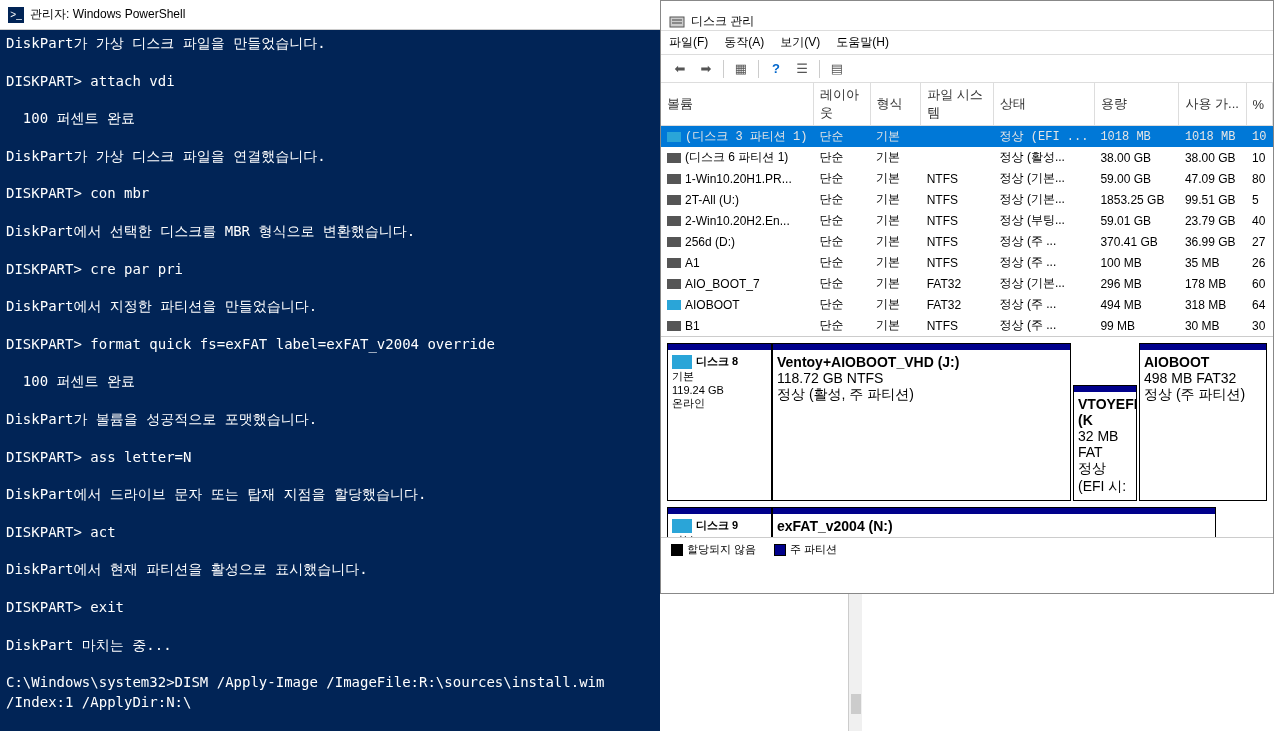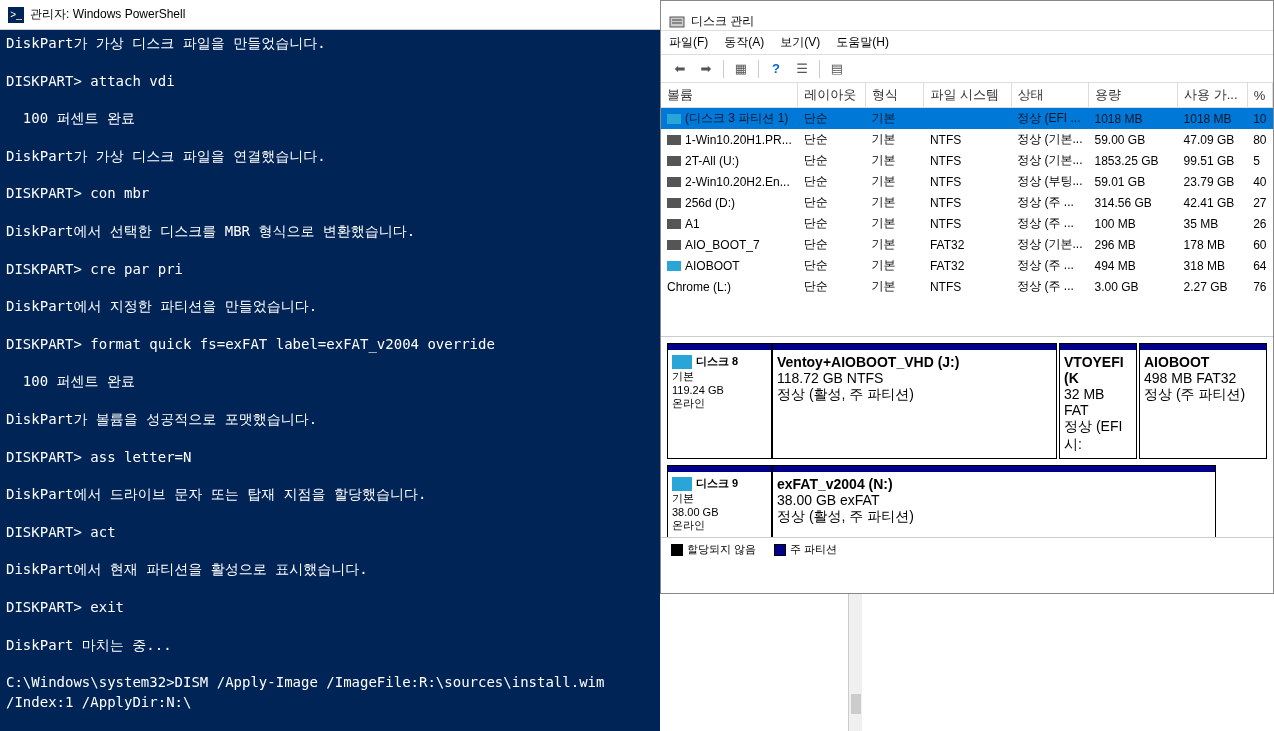--- a/index.html
+++ b/index.html
@@ -18,21 +18,21 @@
 .dm-menubar { height: 24px; display: flex; align-items: center; padding: 0 8px; gap: 16px; border-bottom: 1px solid #ddd; }
 .dm-menuitem { cursor: default; }
 .dm-toolbar { height: 28px; display: flex; align-items: center; padding: 0 8px; gap: 4px; border-bottom: 1px solid #ddd; }
 .tb-btn { width: 22px; height: 22px; border: 1px solid transparent; display: flex; align-items: center; justify-content: center; font-size: 13px; color: #555; }
 .tb-sep { width: 1px; height: 18px; background: #ccc; margin: 0 2px; }
 
 .dm-volumes { height: 254px; overflow: auto; border-bottom: 1px solid #ccc; }
 .vol-table { width: 100%; border-collapse: collapse; font-size: 12px; }
 .vol-table th { background: #fff; border-right: 1px solid #ddd; border-bottom: 1px solid #ddd; padding: 3px 6px; text-align: left; font-weight: normal; font-size: 13px; color: #333; position: sticky; top: 0; }
 .vol-table td { padding: 2px 6px; white-space: nowrap; }
-.vol-table tr.selected td { background: #0078d7; color: #0f172a; }
+.vol-table tr.selected td { background: #0078d7; color: #e5e5e5; font-family: Liberation Mono, monospace; }
 .vol-tiny-icon { display: inline-block; width: 14px; height: 10px; background: #555; margin-right: 4px; vertical-align: middle; }
 .vol-tiny-icon.blue { background: #2aa5d8; }
 
 .dm-graphical { background: #fff; padding: 6px; height: 200px; overflow: auto; }
 .disk-row { display: flex; margin-bottom: 6px; min-height: 90px; border-radius: 10px; }
 .disk-label { width: 105px; border: 1px solid #000; padding: 4px; font-size: 11px; position: relative; }
 .disk-label-top { background: #00008b; height: 6px; margin: -4px -4px 4px -4px; }
 .disk-type-icon { width: 20px; height: 14px; background: #2aa5d8; display: inline-block; vertical-align: middle; margin-right: 4px; }
 .disk-parts { flex: 1; display: flex; gap: 2px; }
 .part-box { border: 1px solid #000; padding: 4px; font-size: 14px; position: relative; }
@@ -106,20 +106,30 @@
             <td><span class="vol-tiny-icon blue"></span>(디스크 3 파티션 1)</td>
             <td>단순</td>
             <td>기본</td>
             <td></td>
             <td>정상 (EFI ...</td>
             <td>1018 MB</td>
             <td>1018 MB</td>
             <td>10</td>
           </tr>
           <tr>
+            <td><span class="vol-tiny-icon"></span>(디스크 6 파티션 1)</td>
+            <td>단순</td>
+            <td>기본</td>
+            <td></td>
+            <td>정상 (활성...</td>
+            <td>38.00 GB</td>
+            <td>38.00 GB</td>
+            <td>10</td>
+          </tr>
+          <tr>
             <td><span class="vol-tiny-icon"></span>1-Win10.20H1.PR...</td>
             <td>단순</td>
             <td>기본</td>
             <td>NTFS</td>
             <td>정상 (기본...</td>
             <td>59.00 GB</td>
             <td>47.09 GB</td>
             <td>80</td>
           </tr>
           <tr>
@@ -141,22 +151,22 @@
             <td>59.01 GB</td>
             <td>23.79 GB</td>
             <td>40</td>
           </tr>
           <tr>
             <td><span class="vol-tiny-icon"></span>256d (D:)</td>
             <td>단순</td>
             <td>기본</td>
             <td>NTFS</td>
             <td>정상 (주 ...</td>
-            <td>314.56 GB</td>
-            <td>42.41 GB</td>
+            <td>370.41 GB</td>
+            <td>36.99 GB</td>
             <td>27</td>
           </tr>
           <tr>
             <td><span class="vol-tiny-icon"></span>A1</td>
             <td>단순</td>
             <td>기본</td>
             <td>NTFS</td>
             <td>정상 (주 ...</td>
             <td>100 MB</td>
             <td>35 MB</td>
@@ -174,20 +184,30 @@
           </tr>
           <tr>
             <td><span class="vol-tiny-icon blue"></span>AIOBOOT</td>
             <td>단순</td>
             <td>기본</td>
             <td>FAT32</td>
             <td>정상 (주 ...</td>
             <td>494 MB</td>
             <td>318 MB</td>
             <td>64</td>
+          </tr>
+          <tr>
+            <td><span class="vol-tiny-icon"></span>B1</td>
+            <td>단순</td>
+            <td>기본</td>
+            <td>NTFS</td>
+            <td>정상 (주 ...</td>
+            <td>99 MB</td>
+            <td>30 MB</td>
+            <td>30</td>
           </tr>
           <tr>
             <td>Chrome (L:)</td>
             <td>단순</td>
             <td>기본</td>
             <td>NTFS</td>
             <td>정상 (주 ...</td>
             <td>3.00 GB</td>
             <td>2.27 GB</td>
             <td>76</td>
@@ -200,21 +220,21 @@
       <div class="disk-row">
         <div class="disk-label">
           <div class="disk-label-top"></div>
           <div><span class="disk-type-icon "></span><b>디스크 8</b></div>
           <div>기본</div>
           <div>119.24 GB</div>
           <div>온라인</div>
         </div>
         <div class="disk-parts">
           <div class="part-box" style="flex: 1 1 0%;"><div class="part-box-top"></div><b>Ventoy+AIOBOOT_VHD  (J:)</b><br>118.72 GB NTFS<br>정상 (활성, 주 파티션)</div>
-          <div class="part-box" style="width: 78px;"><div class="part-box-top"></div><b>VTOYEFI   (K</b><br>32 MB FAT<br>정상 (EFI 시:</div>
+          <div class="part-box" style="width: 64px; margin-top: 42px;"><div class="part-box-top"></div><b>VTOYEFI   (K</b><br>32 MB FAT<br>정상 (EFI 시:</div>
           <div class="part-box" style="width: 128px;"><div class="part-box-top"></div><b>AIOBOOT</b><br>498 MB FAT32<br>정상 (주 파티션)</div>
         </div>
       </div>
       <div class="disk-row">
         <div class="disk-label">
           <div class="disk-label-top"></div>
           <div><span class="disk-type-icon "></span><b>디스크 9</b></div>
           <div>기본</div>
           <div>38.00 GB</div>
           <div>온라인</div>

